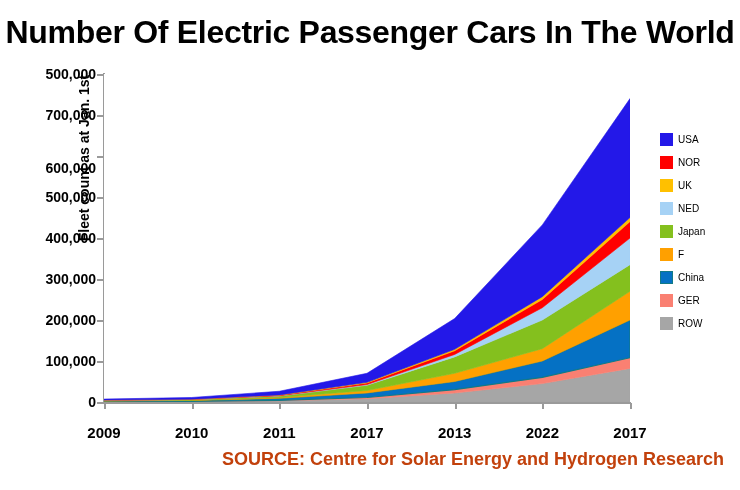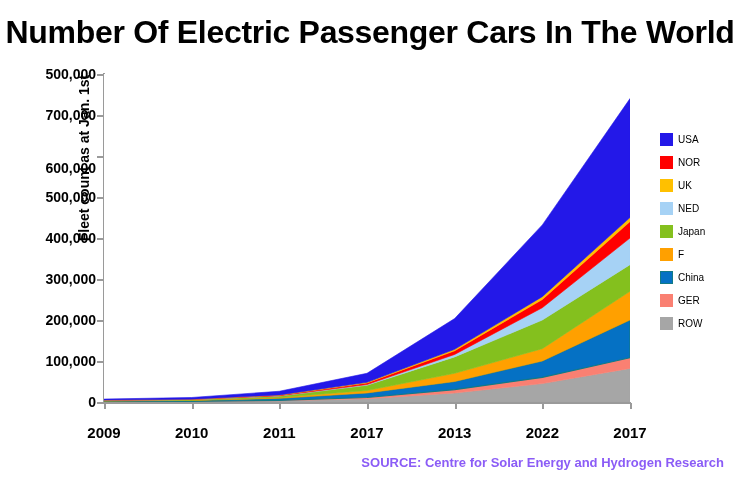--- a/index.html
+++ b/index.html
@@ -113,23 +113,23 @@
     color:#000000;
     font-weight:normal;
     white-space:nowrap;
     font-family:"Liberation Sans", sans-serif;
   }
 
   
   .source-note{
     position:absolute;
     right:16px;bottom:20px;
-    font-size:13px;
-    font-weight:bold;
-    color:#8b5cf6;
+    font-size:18px;
+    font-weight:bold;
+    color:#c2410c;
     white-space:nowrap;
   }
 
   svg.series-svg{position:absolute;left:0;top:0;}
 </style>
 </head>
 <body>
 
 <div id="chart-root">
 

